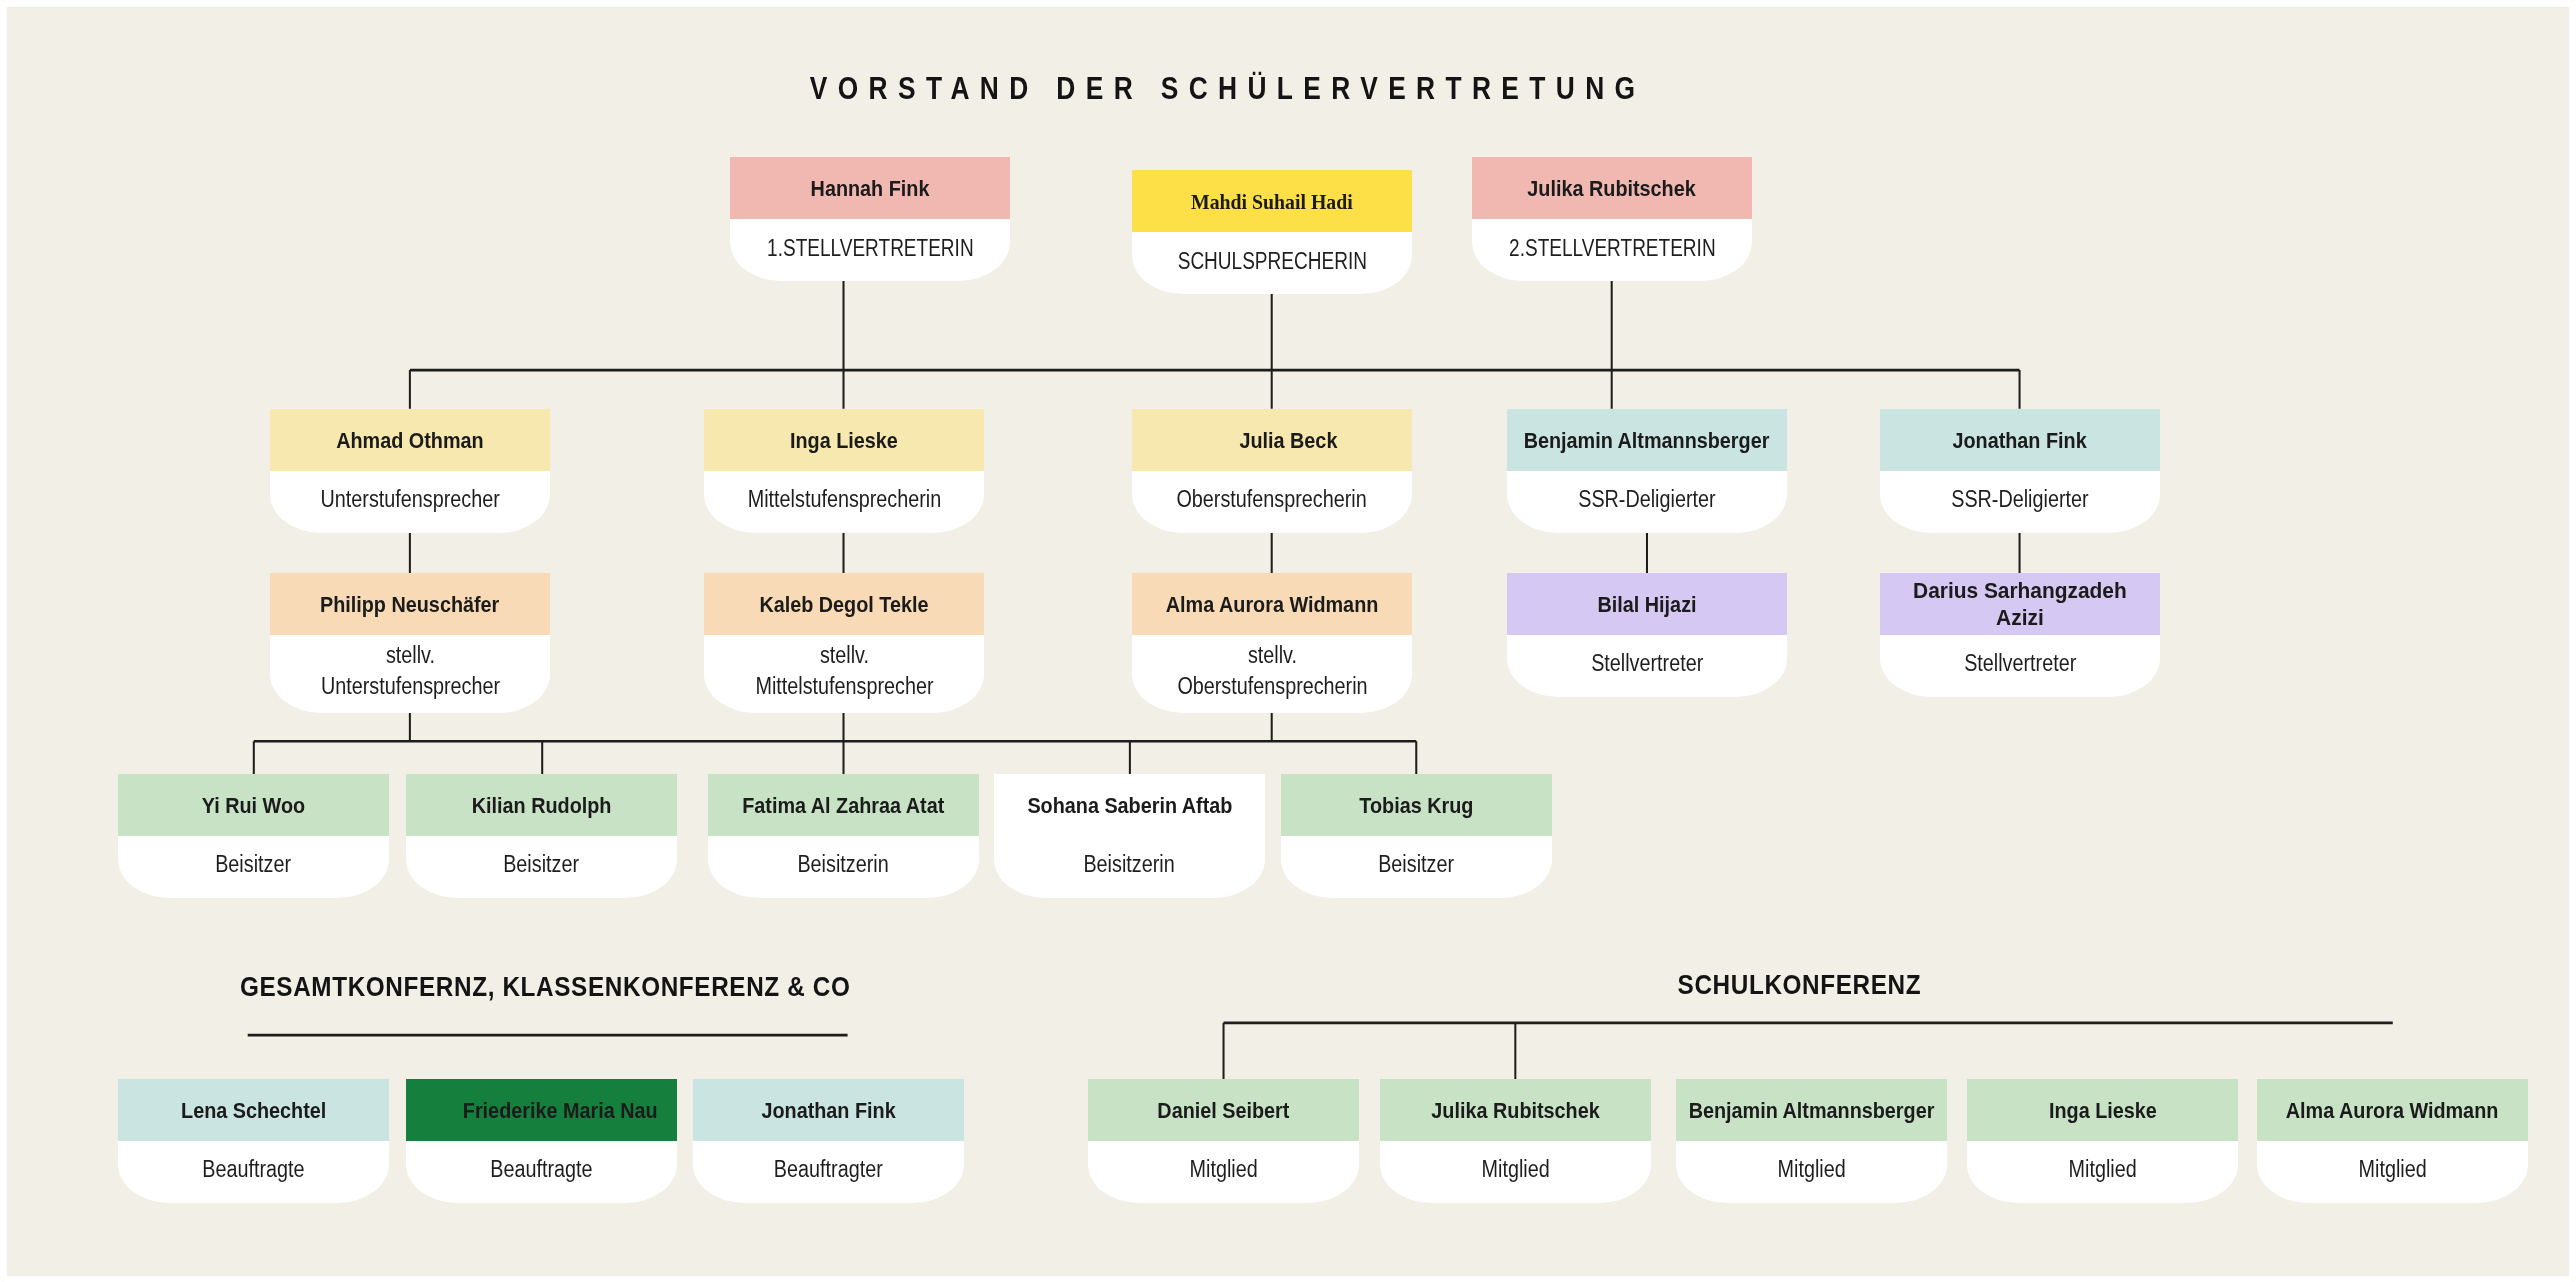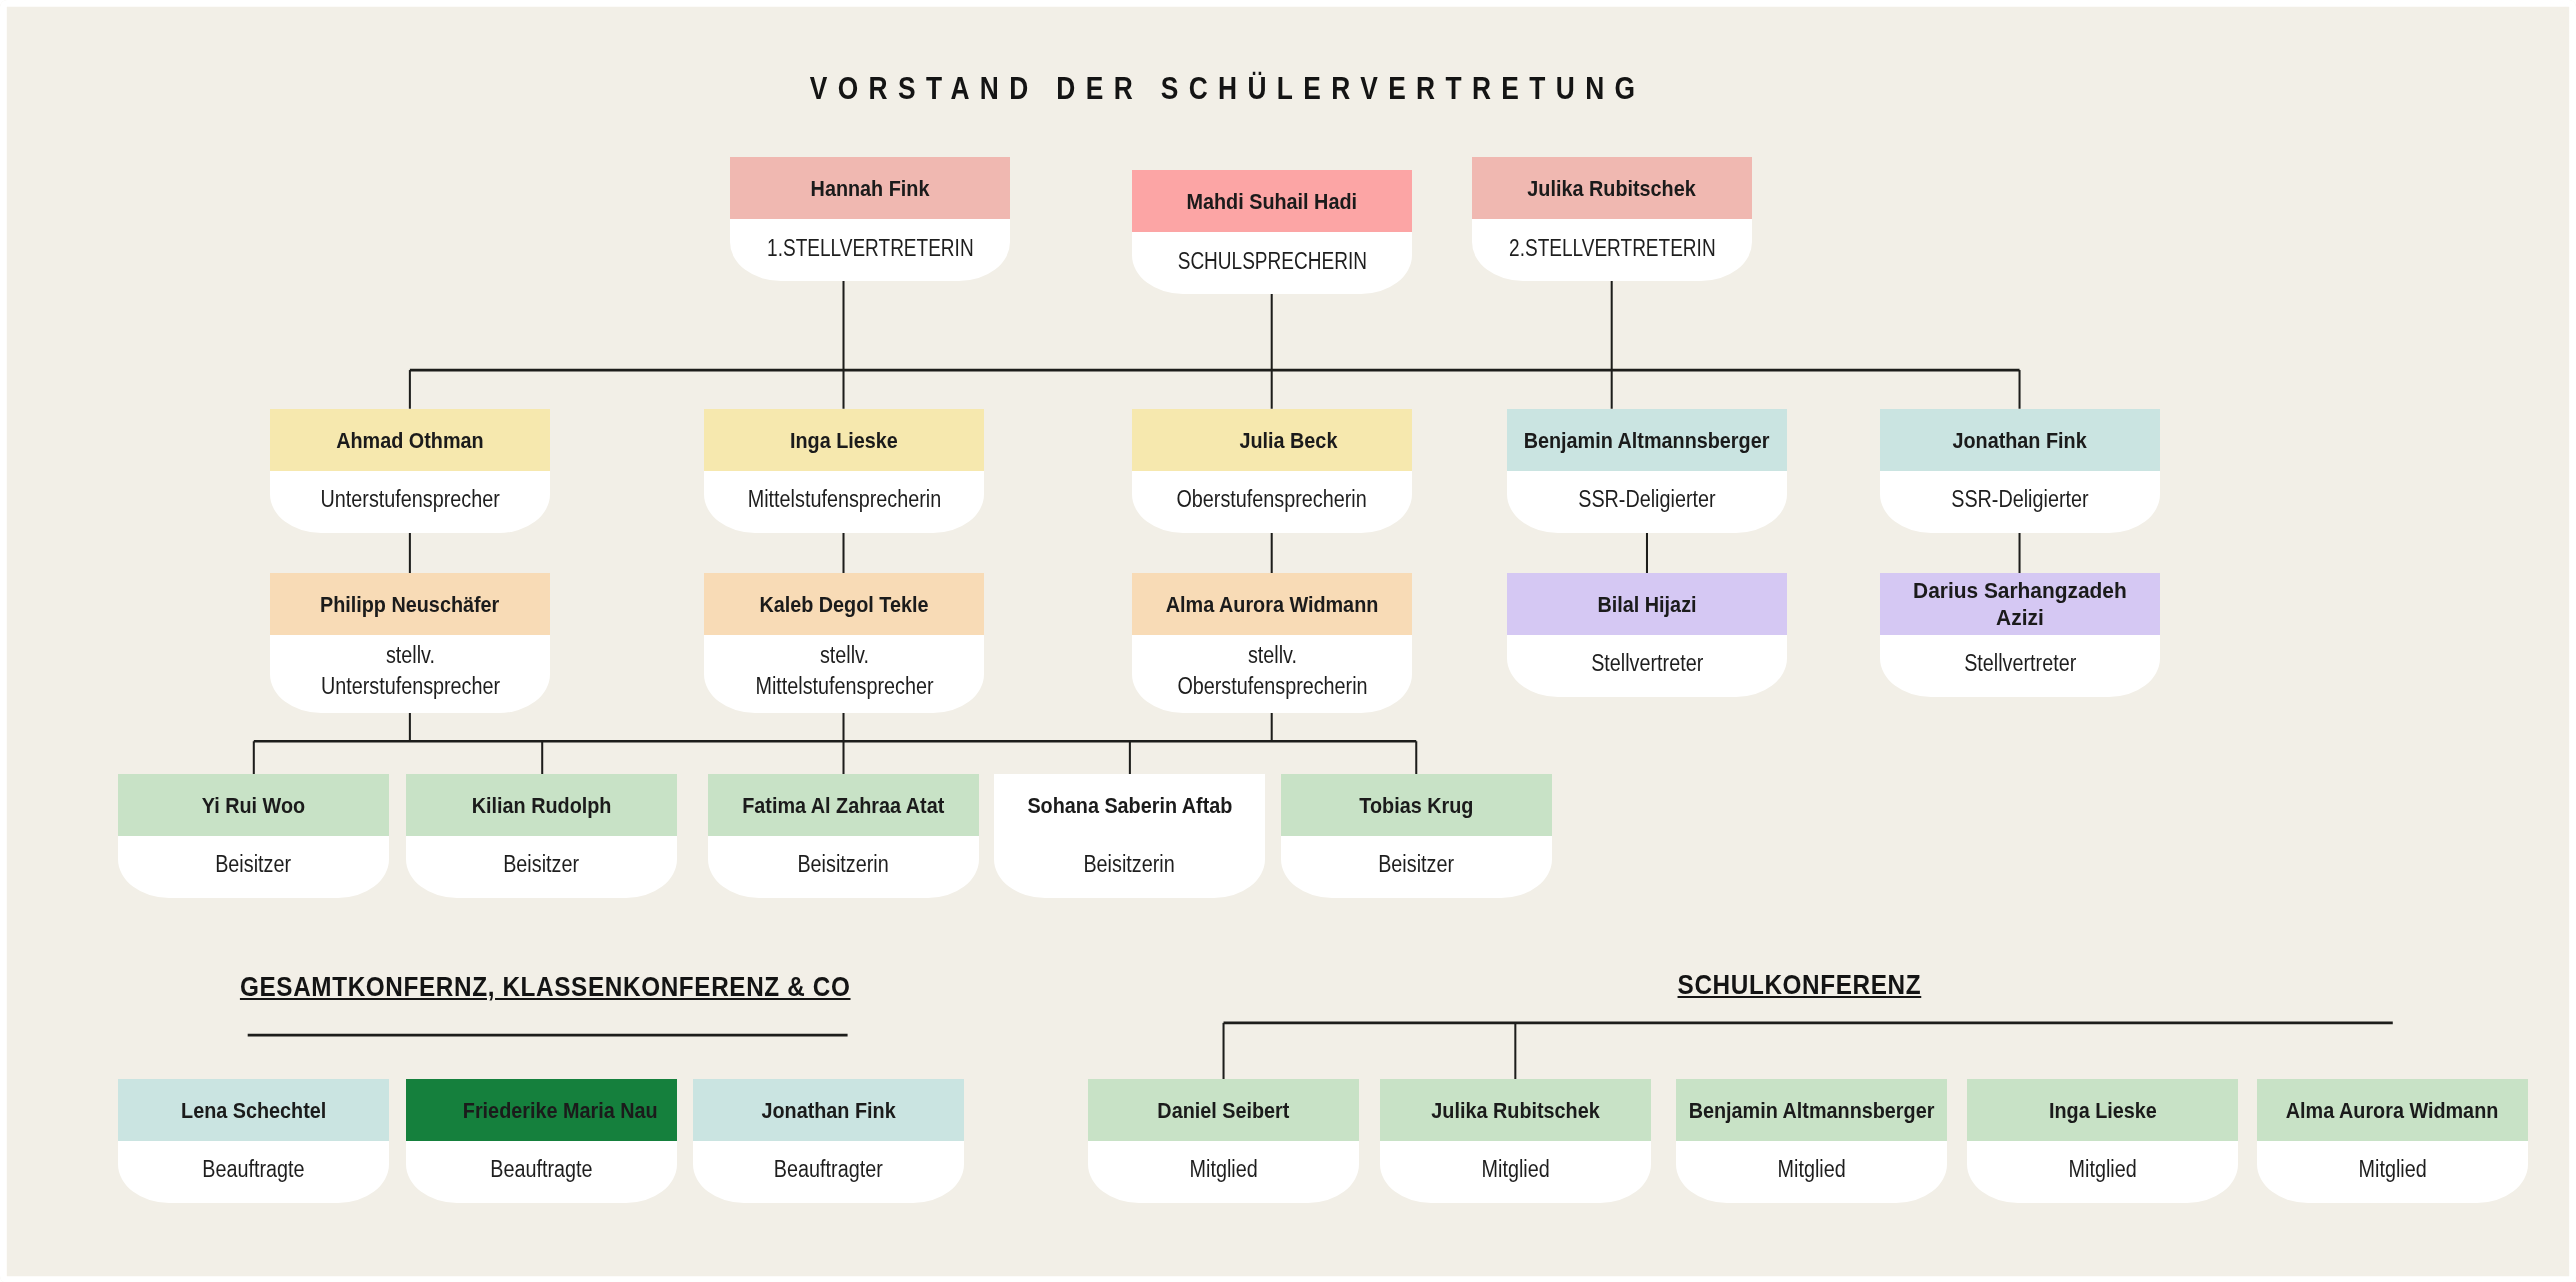--- a/index.html
+++ b/index.html
@@ -14,21 +14,21 @@
 
   .title{
     position:absolute;left:753px;top:71px;width:950px;z-index:2;
     display:flex;justify-content:center;color:#141414;
   }
   .title span{
     display:inline-block;white-space:nowrap;font-weight:700;font-size:31px;
     letter-spacing:12.2px;transform:scaleX(.85);
   }
   .sec-head{
-    position:absolute;width:679px;z-index:2;display:flex;justify-content:center;color:#141414;text-decoration:underline;
+    position:absolute;width:679px;z-index:2;display:flex;justify-content:center;color:#141414;
   }
   .sec-head span{
     display:inline-block;white-space:nowrap;font-weight:700;font-size:27px;
     letter-spacing:0.7px;transform:scaleX(.9);
   }
   .sec-head.left{left:206px;top:972px;}
   .sec-head.right{left:1460px;top:970px;}
 
   .card{position:absolute;z-index:2;}
   .w412{width:280px;}
@@ -95,21 +95,21 @@
 
   <div class="card w412" style="left:730px;top:157px">
     <div class="hd" style="background: rgb(240, 184, 177);">
         <span class="nm">Hannah Fink</span>
       </div>
     <div class="bd caps">
         <span class="role">1.STELLVERTRETERIN</span>
       </div>
   </div>
   <div class="card w412" style="left:1132px;top:170px">
-    <div class="hd" style="background: #fca5a5;">
+    <div class="hd" style="background: #fde047; font-family: Liberation Serif, serif;">
         <span class="nm">Mahdi Suhail Hadi</span>
       </div>
     <div class="bd caps">
         <span class="role">SCHULSPRECHERIN</span>
       </div>
   </div>
   <div class="card w412" style="left:1472px;top:157px">
     <div class="hd" style="background: rgb(240, 184, 177);">
         <span class="nm">Julika Rubitschek</span>
       </div>

